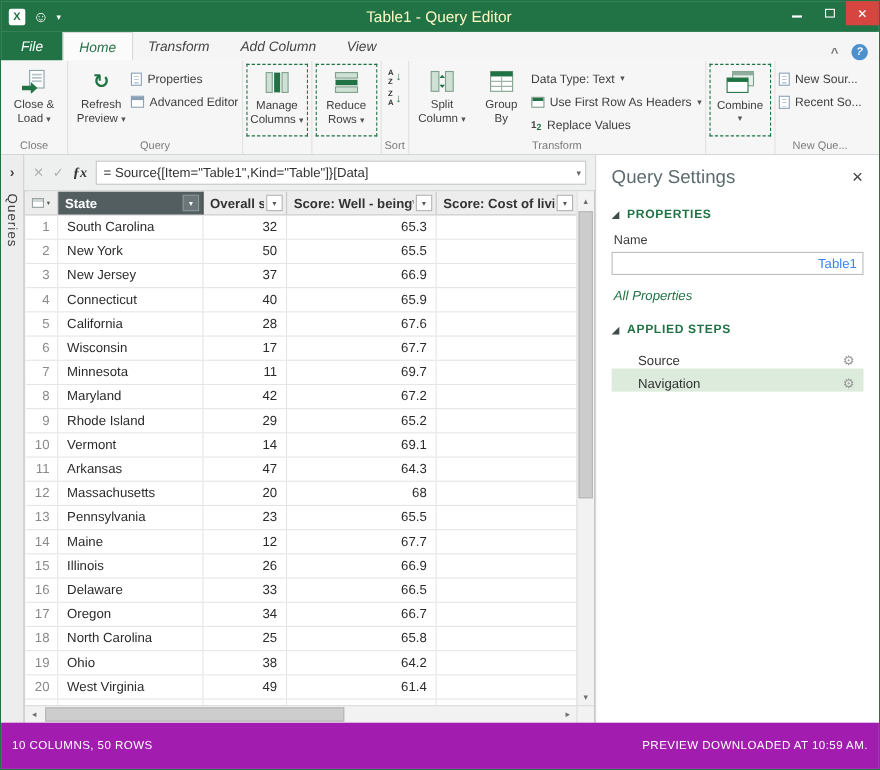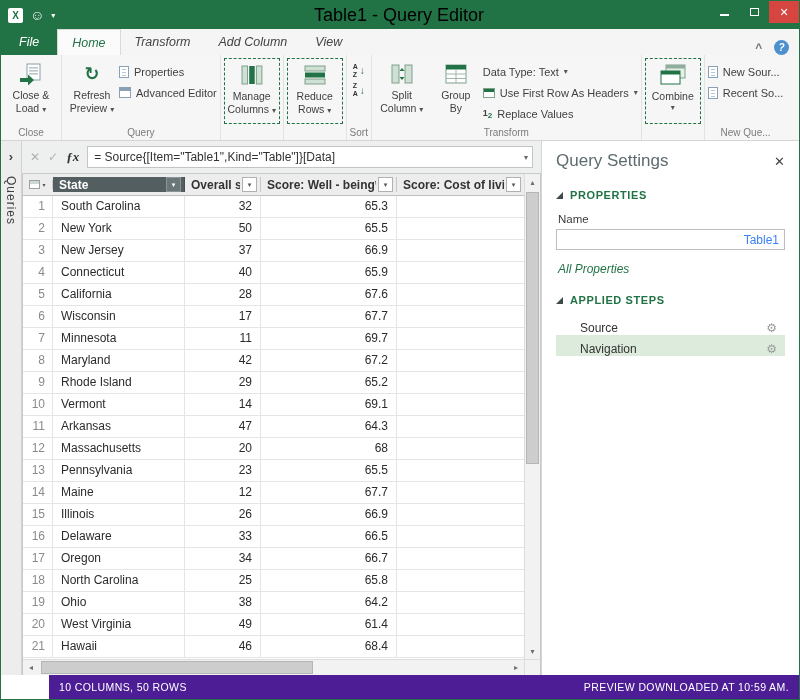--- a/index.html
+++ b/index.html
@@ -9,21 +9,21 @@
   .window { width:800px; height:700px; background:#fff; border:1px solid #217346;
             display:flex; flex-direction:column; overflow:hidden; }
 
   
   .titlebar { height:28px; background:#217346; color:#fff; display:flex; align-items:center; position:relative; flex:0 0 auto; }
   .qat { display:flex; align-items:center; gap:7px; margin-left:7px; z-index:2; }
   .appico { width:15px; height:15px; background:#fff; color:#217346; font-weight:bold; font-size:10px;
             display:grid; place-items:center; border-radius:2px; }
   .smiley { font-size:14px; line-height:1; }
   .qat-dd { font-size:8px; }
-  .tb-title { position:absolute; left:0; right:2px; text-align:center; font-size:18px; color:#000000; pointer-events:none; }
+  .tb-title { position:absolute; left:0; right:2px; text-align:center; font-size:14px; color:#fef9c3; pointer-events:none; }
   .win-controls { margin-left:auto; display:flex; align-self:flex-start; z-index:2; }
   .wbtn { width:30px; height:22px; display:grid; place-items:center; color:#fff; cursor:default; }
   .minbar { width:9px; border-bottom:2px solid #fff; margin-top:6px; }
   .maxbox { width:9px; height:8px; border:1px solid #fff; }
   .wbtn.close { background:#d64540; font-size:11px; }
 
   
   .tabrow { height:26px; background:#f5f5f5; display:flex; align-items:flex-end; flex:0 0 auto;font-style:italic; }
   .tab { padding:0 14px; height:26px; display:flex; align-items:center; font-size:12.5px; color:#444; }
   .tab.file { background:#217346; color:#fff; padding:0 18px; }
@@ -70,21 +70,21 @@
   .fbar-ck { color:#b0b0b0; font-size:12px; }
   .fx { font-family:"Liberation Serif","DejaVu Serif",serif; font-style:italic; font-size:13px; color:#333; font-weight:bold; }
   .fxbox { position:relative; flex:1; display:flex; }
   .fxbox input { flex:1; height:22px; border:1px solid #c4c4c4; background:#fff; font-family:inherit;
                  font-size:12px; padding:0 20px 0 6px; color:#333; outline:none; }
   .fdrop { position:absolute; right:5px; top:7px; font-size:8px; color:#666; }
 
   .grid-wrap { flex:1; display:flex; flex-direction:column; border:1px solid #c9c9c9; border-bottom:none; background:#fff; min-height:0; }
   .grid-area { flex:1; display:flex; min-height:0; }
   .grid-cols { flex:1; min-width:0; display:flex; flex-direction:column; overflow:hidden; }
-  .gh-row { display:flex; height:22px; flex:0 0 auto; background:#ededed; border-bottom:1px solid #bfbfbf;align-items:center; }
+  .gh-row { display:flex; height:22px; flex:0 0 auto; background:#ededed; border-bottom:1px solid #bfbfbf; }
   .gh { display:flex; align-items:center; padding:0 3px 0 6px; border-right:1px solid #c8c8c8;
         font-weight:bold; color:#333; flex:0 0 auto; overflow:hidden; }
   .gh .ghl { flex:1; overflow:hidden; white-space:nowrap; }
   .fbtn { width:15px; height:15px; border:1px solid #b1b1b1; background:#fff; font-size:7px; color:#555;
           display:grid; place-items:center; margin-left:2px; flex:0 0 auto; }
   .gh.sel { background:#535e60; color:#fff; border-right-color:#454e50; }
   .gh.sel .fbtn { background:#6a7678; border-color:#8b9597; color:#fff; }
   .corner { width:30px; display:flex; align-items:center; justify-content:center; gap:2px; border-right:1px solid #c8c8c8; flex:0 0 auto; }
   .corner-tbl { width:11px; height:9px; border:1px solid #98a2a2; background:linear-gradient(#cfd6d6 0 3px, #fff 3px); }
   .corner-dd { font-size:6px; color:#555; }
@@ -119,22 +119,22 @@
   .name-label { font-size:11.5px; color:#3c3c3c; margin:12px 0 4px 2px; }
   .name-input { width:100%; height:21px; border:1px solid #bdbdbd; padding:1px 5px; font-family:inherit; font-size:12px; color:#3b82f6; outline:none;text-align:right; }
   .all-props { margin-top:12px; margin-left:2px; font-size:12px; color:#217346; text-decoration:none; display:inline-block;font-style:italic; }
   .steps { margin-top:8px; }
   .step { display:flex; align-items:flex-end; height:21px; padding:0 8px 0 24px; font-size:12px; color:#333; cursor:default; }
   .step.sel { background:#dcebdc; }
   .step-l { flex:1; }
   .step-g { color:#9a9a9a; font-size:12px; }
 
   
-  .statusbar { height:24px; background:#4c1d95; color:#fff; display:flex; align-items:center;
-               justify-content:space-between; padding:0 10px; font-size:10.5px; letter-spacing:.4px; flex:0 0 auto;margin-left:48px; }
+  .statusbar { height:42px; background:#a21caf; color:#fff; display:flex; align-items:center;
+               justify-content:space-between; padding:0 10px; font-size:10.5px; letter-spacing:.4px; flex:0 0 auto; }
 </style>
 </head>
 <body>
 
 <div class="window">
 
   <div class="titlebar">
     <div class="tb-title">Table1 - Query Editor</div>
     <div class="qat">
       <span class="appico">X</span>

